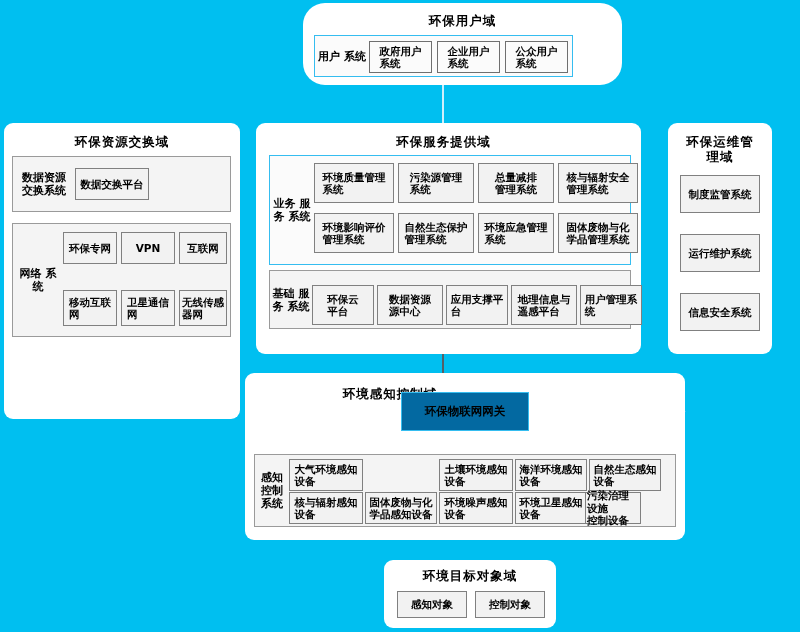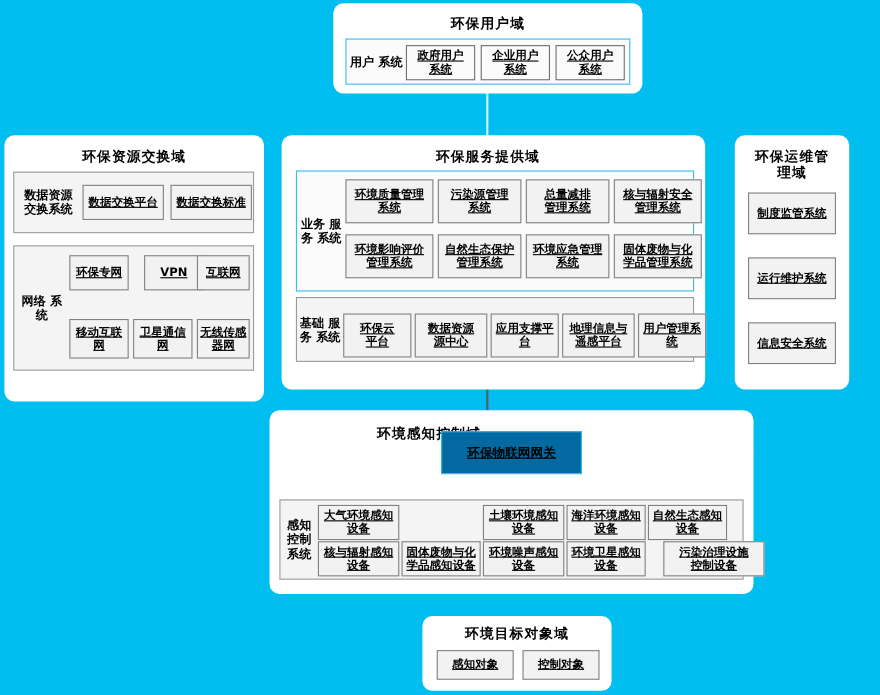--- a/index.html
+++ b/index.html
@@ -58,28 +58,26 @@
 
   
   .node{
     position:absolute;
     background:#f2f2f2;
     border:1.4px solid #808080;
     box-sizing:border-box;
     display:flex;
     align-items:center;
     justify-content:center;
-    text-align:center;
     font-size:10.5px;
     font-weight:bold;
     line-height:12.5px;
     color:#000;
     padding:1px 1px;
     white-space:pre-line;
-    text-decoration:underline;
   }
   .node.plain{
     background:#fbfbfb;
     border:1.4px solid #6f6f6f;
   }
   .node.gateway{
     background:#0369a1;
     border:1.6px solid #35bdf0;
     font-size:11.5px;
     font-weight:bold;
@@ -95,49 +93,48 @@
 <body>
 
 <div id="canvas">
 
   <div class="vline light" style="left:442px;top:84px;height:44px;width:2.2px;"></div>
   <div class="vline" style="left:442px;top:352px;height:42px;"></div>
   <div class="vline" style="left:442px;top:430px;height:32px;"></div>
   <div class="hline" style="left:248px;top:411px;width:155px;"></div>
   <div class="hline" style="left:528px;top:411px;width:158px;"></div>
 
-  <div class="panel" style="left:303px;top:3px;width:281px;height:82px;">
+  <div class="panel" style="left:303px;top:3px;width:319px;height:82px;border-radius:22px;">
     <div class="panel-title" style="top:10px;">环保用户域</div>
     <div class="group cyan" style="left:11px;top:32px;width:259px;height:42px;">
       <div class="group-label" style="left:3px;top:0;width:48px;height:100%;">用户
 系统</div>
       <div class="node plain" style="left:54px;top:5px;width:63px;height:32px;">政府用户
 系统</div>
       <div class="node plain" style="left:122px;top:5px;width:63px;height:32px;">企业用户
 系统</div>
       <div class="node plain" style="left:190px;top:5px;width:63px;height:32px;">公众用户
 系统</div>
     </div>
   </div>
 
-  <div class="panel" style="left:4px;top:123px;width:236px;height:242px;">
+  <div class="panel" style="left:4px;top:123px;width:236px;height:296px;">
     <div class="panel-title" style="top:11px;">环保资源交换域</div>
 
     <div class="group" style="left:8px;top:33px;width:219px;height:56px;">
       <div class="group-label" style="left:2px;top:0;width:58px;height:100%;">数据资源
 交换系统</div>
       <div class="node" style="left:62px;top:11px;width:74px;height:32px;">数据交换平台</div>
-      <div class="node" style="left:142px;top:11px;width:74px;height:32px;">数据交换标准</div>
     </div>
 
     <div class="group" style="left:8px;top:100px;width:219px;height:114px;">
       <div class="group-label" style="left:2px;top:0;width:46px;height:100%;">网络
 系统</div>
       <div class="node" style="left:50px;top:8px;width:54px;height:32px;">环保专网</div>
-      <div class="node" style="left:108px;top:8px;width:54px;height:32px;margin-left:10px;">VPN</div>
+      <div class="node" style="left:108px;top:8px;width:54px;height:32px;">VPN</div>
       <div class="node" style="left:166px;top:8px;width:48px;height:32px;">互联网</div>
       <div class="node" style="left:50px;top:66px;width:54px;height:36px;">移动互联
 网</div>
       <div class="node" style="left:108px;top:66px;width:54px;height:36px;">卫星通信
 网</div>
       <div class="node" style="left:166px;top:66px;width:48px;height:36px;">无线传感
 器网</div>
     </div>
   </div>
 
@@ -207,21 +204,21 @@
       <div class="node" style="left:334px;top:4px;width:72px;height:32px;">自然生态感知
 设备</div>
       <div class="node" style="left:34px;top:37px;width:74px;height:32px;">核与辐射感知
 设备</div>
       <div class="node" style="left:110px;top:37px;width:72px;height:32px;">固体废物与化
 学品感知设备</div>
       <div class="node" style="left:184px;top:37px;width:74px;height:32px;">环境噪声感知
 设备</div>
       <div class="node" style="left:260px;top:37px;width:72px;height:32px;">环境卫星感知
 设备</div>
-      <div class="node" style="left:348px;top:37px;width:92px;height:32px;">污染治理设施
+      <div class="node" style="left:330px;top:37px;width:56px;height:32px;">污染治理设施
 控制设备</div>
     </div>
   </div>
 
   <div class="node gateway" style="left:401px;top:392px;width:128px;height:39px;">环保物联网网关</div>
 
   <div class="panel" style="left:384px;top:560px;width:172px;height:68px;">
     <div class="panel-title" style="top:8px;">环境目标对象域</div>
     <div class="node" style="left:13px;top:31px;width:70px;height:27px;">感知对象</div>
     <div class="node" style="left:91px;top:31px;width:70px;height:27px;">控制对象</div>

